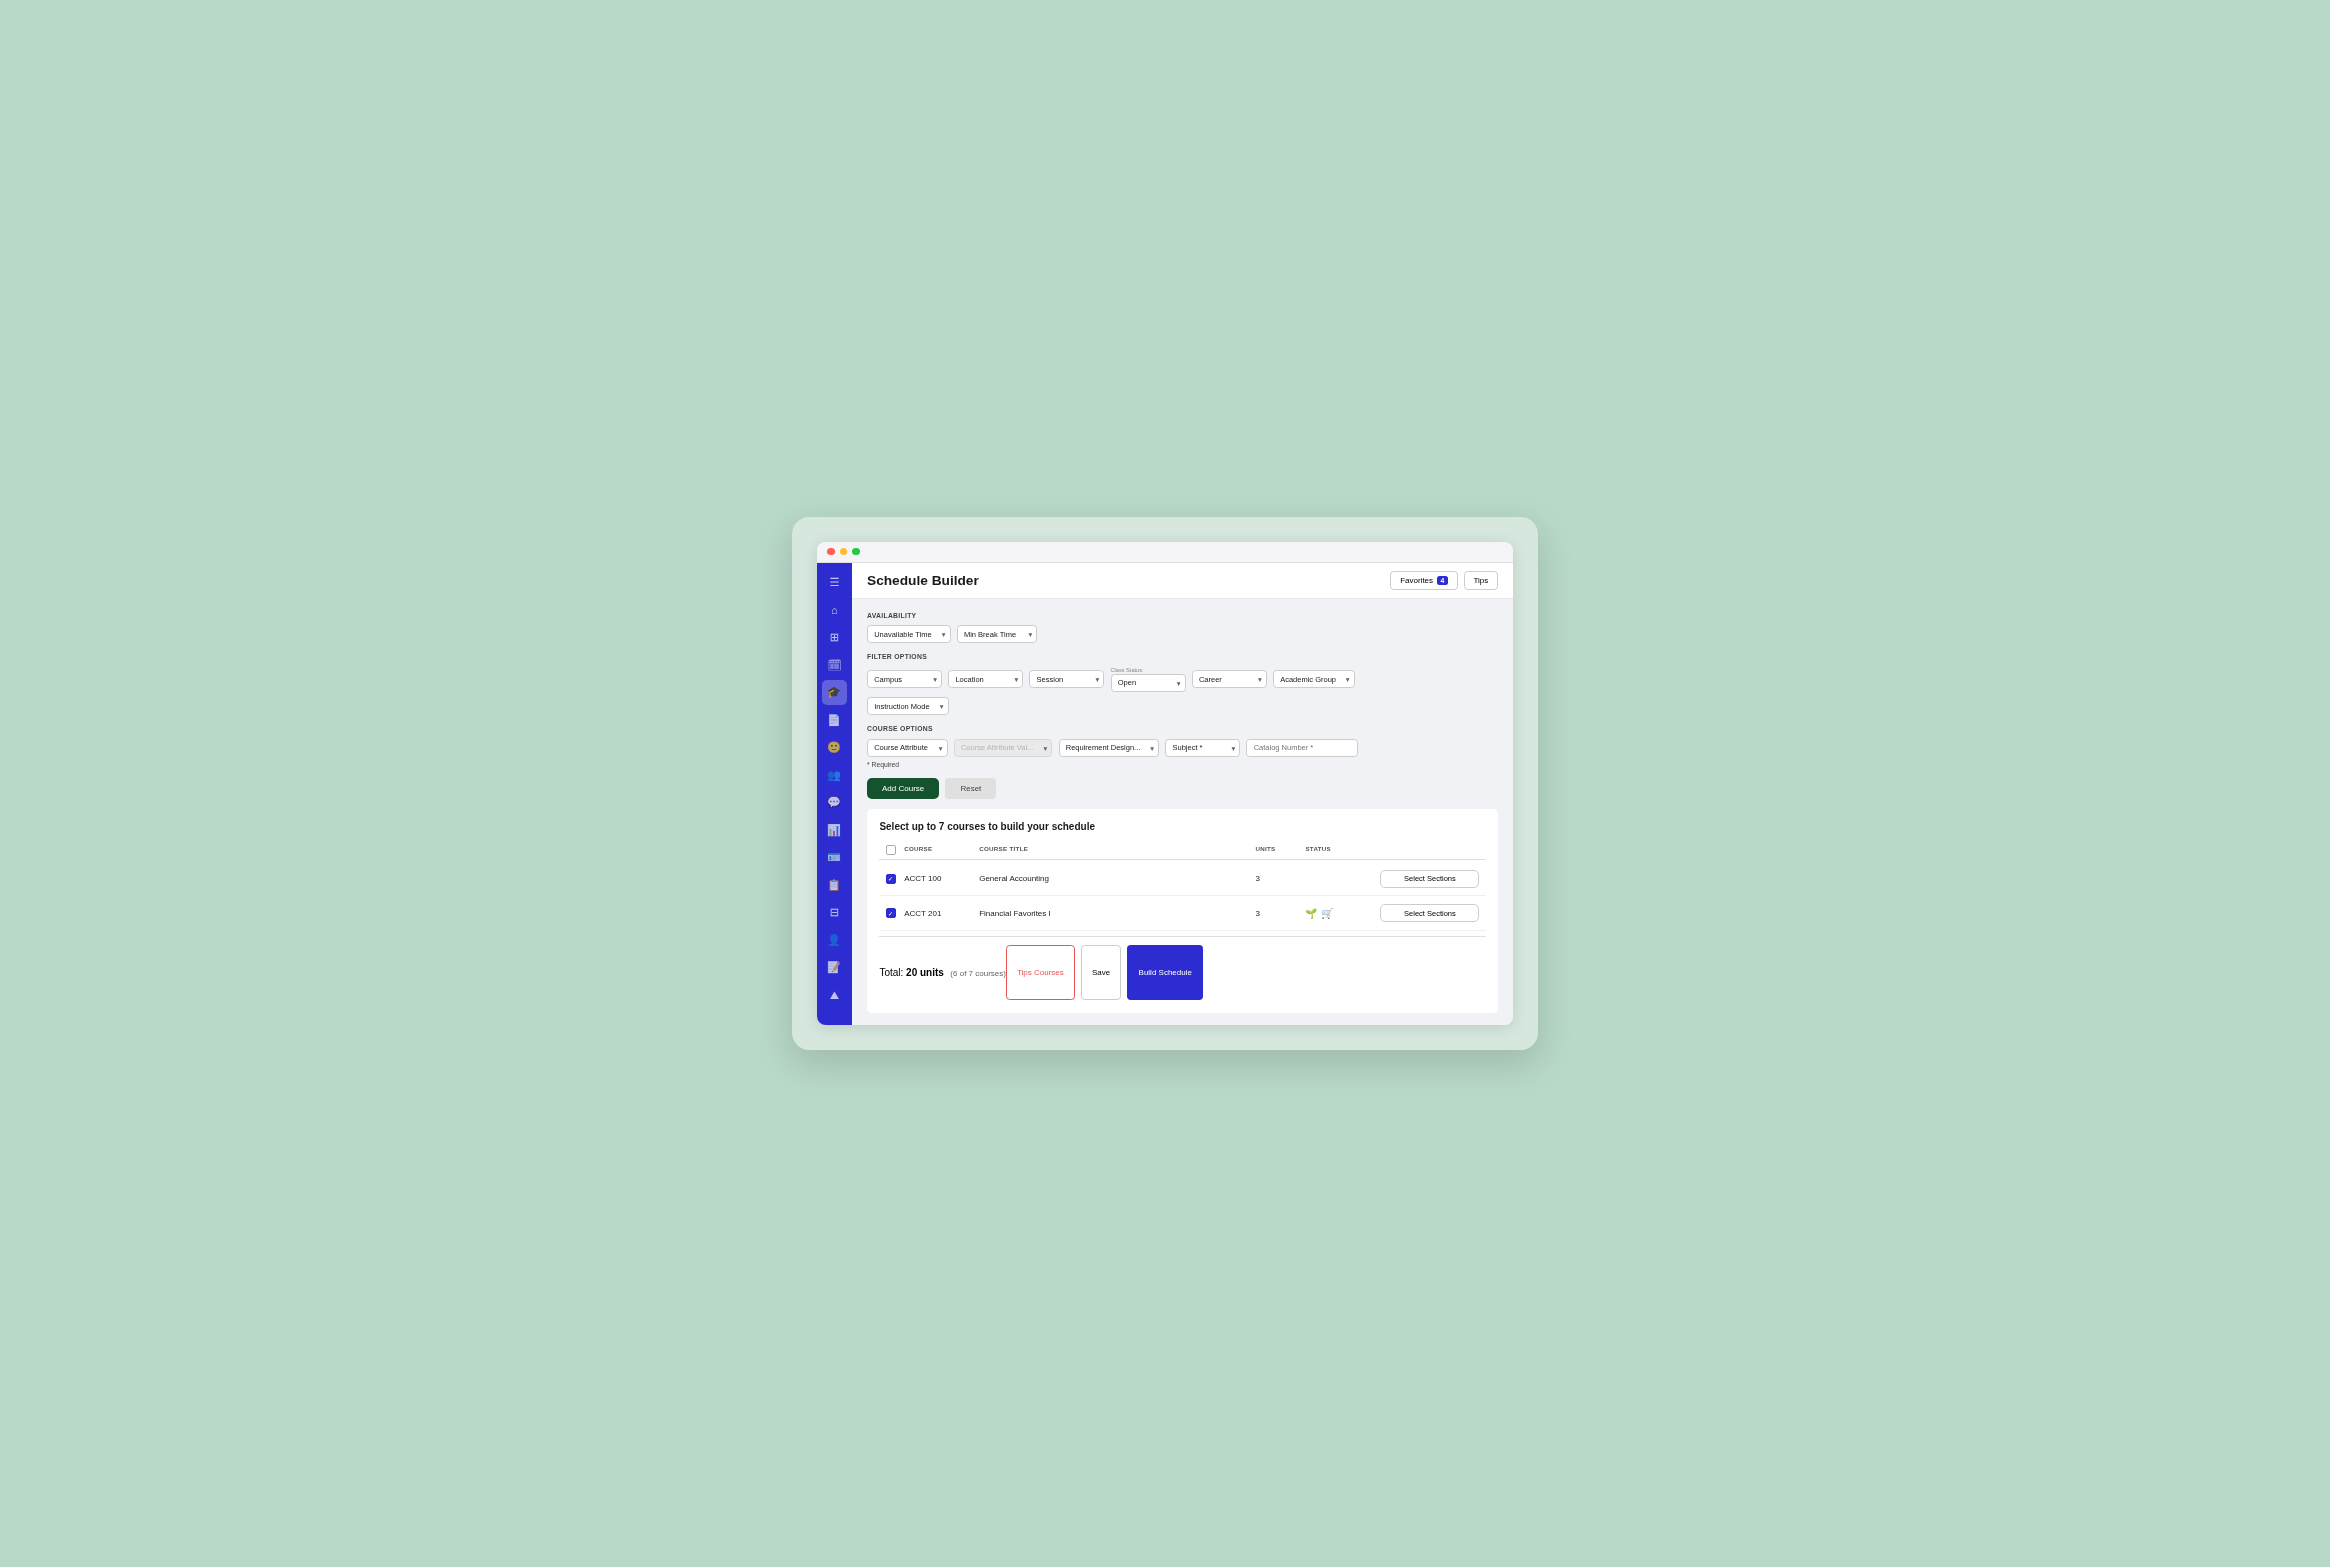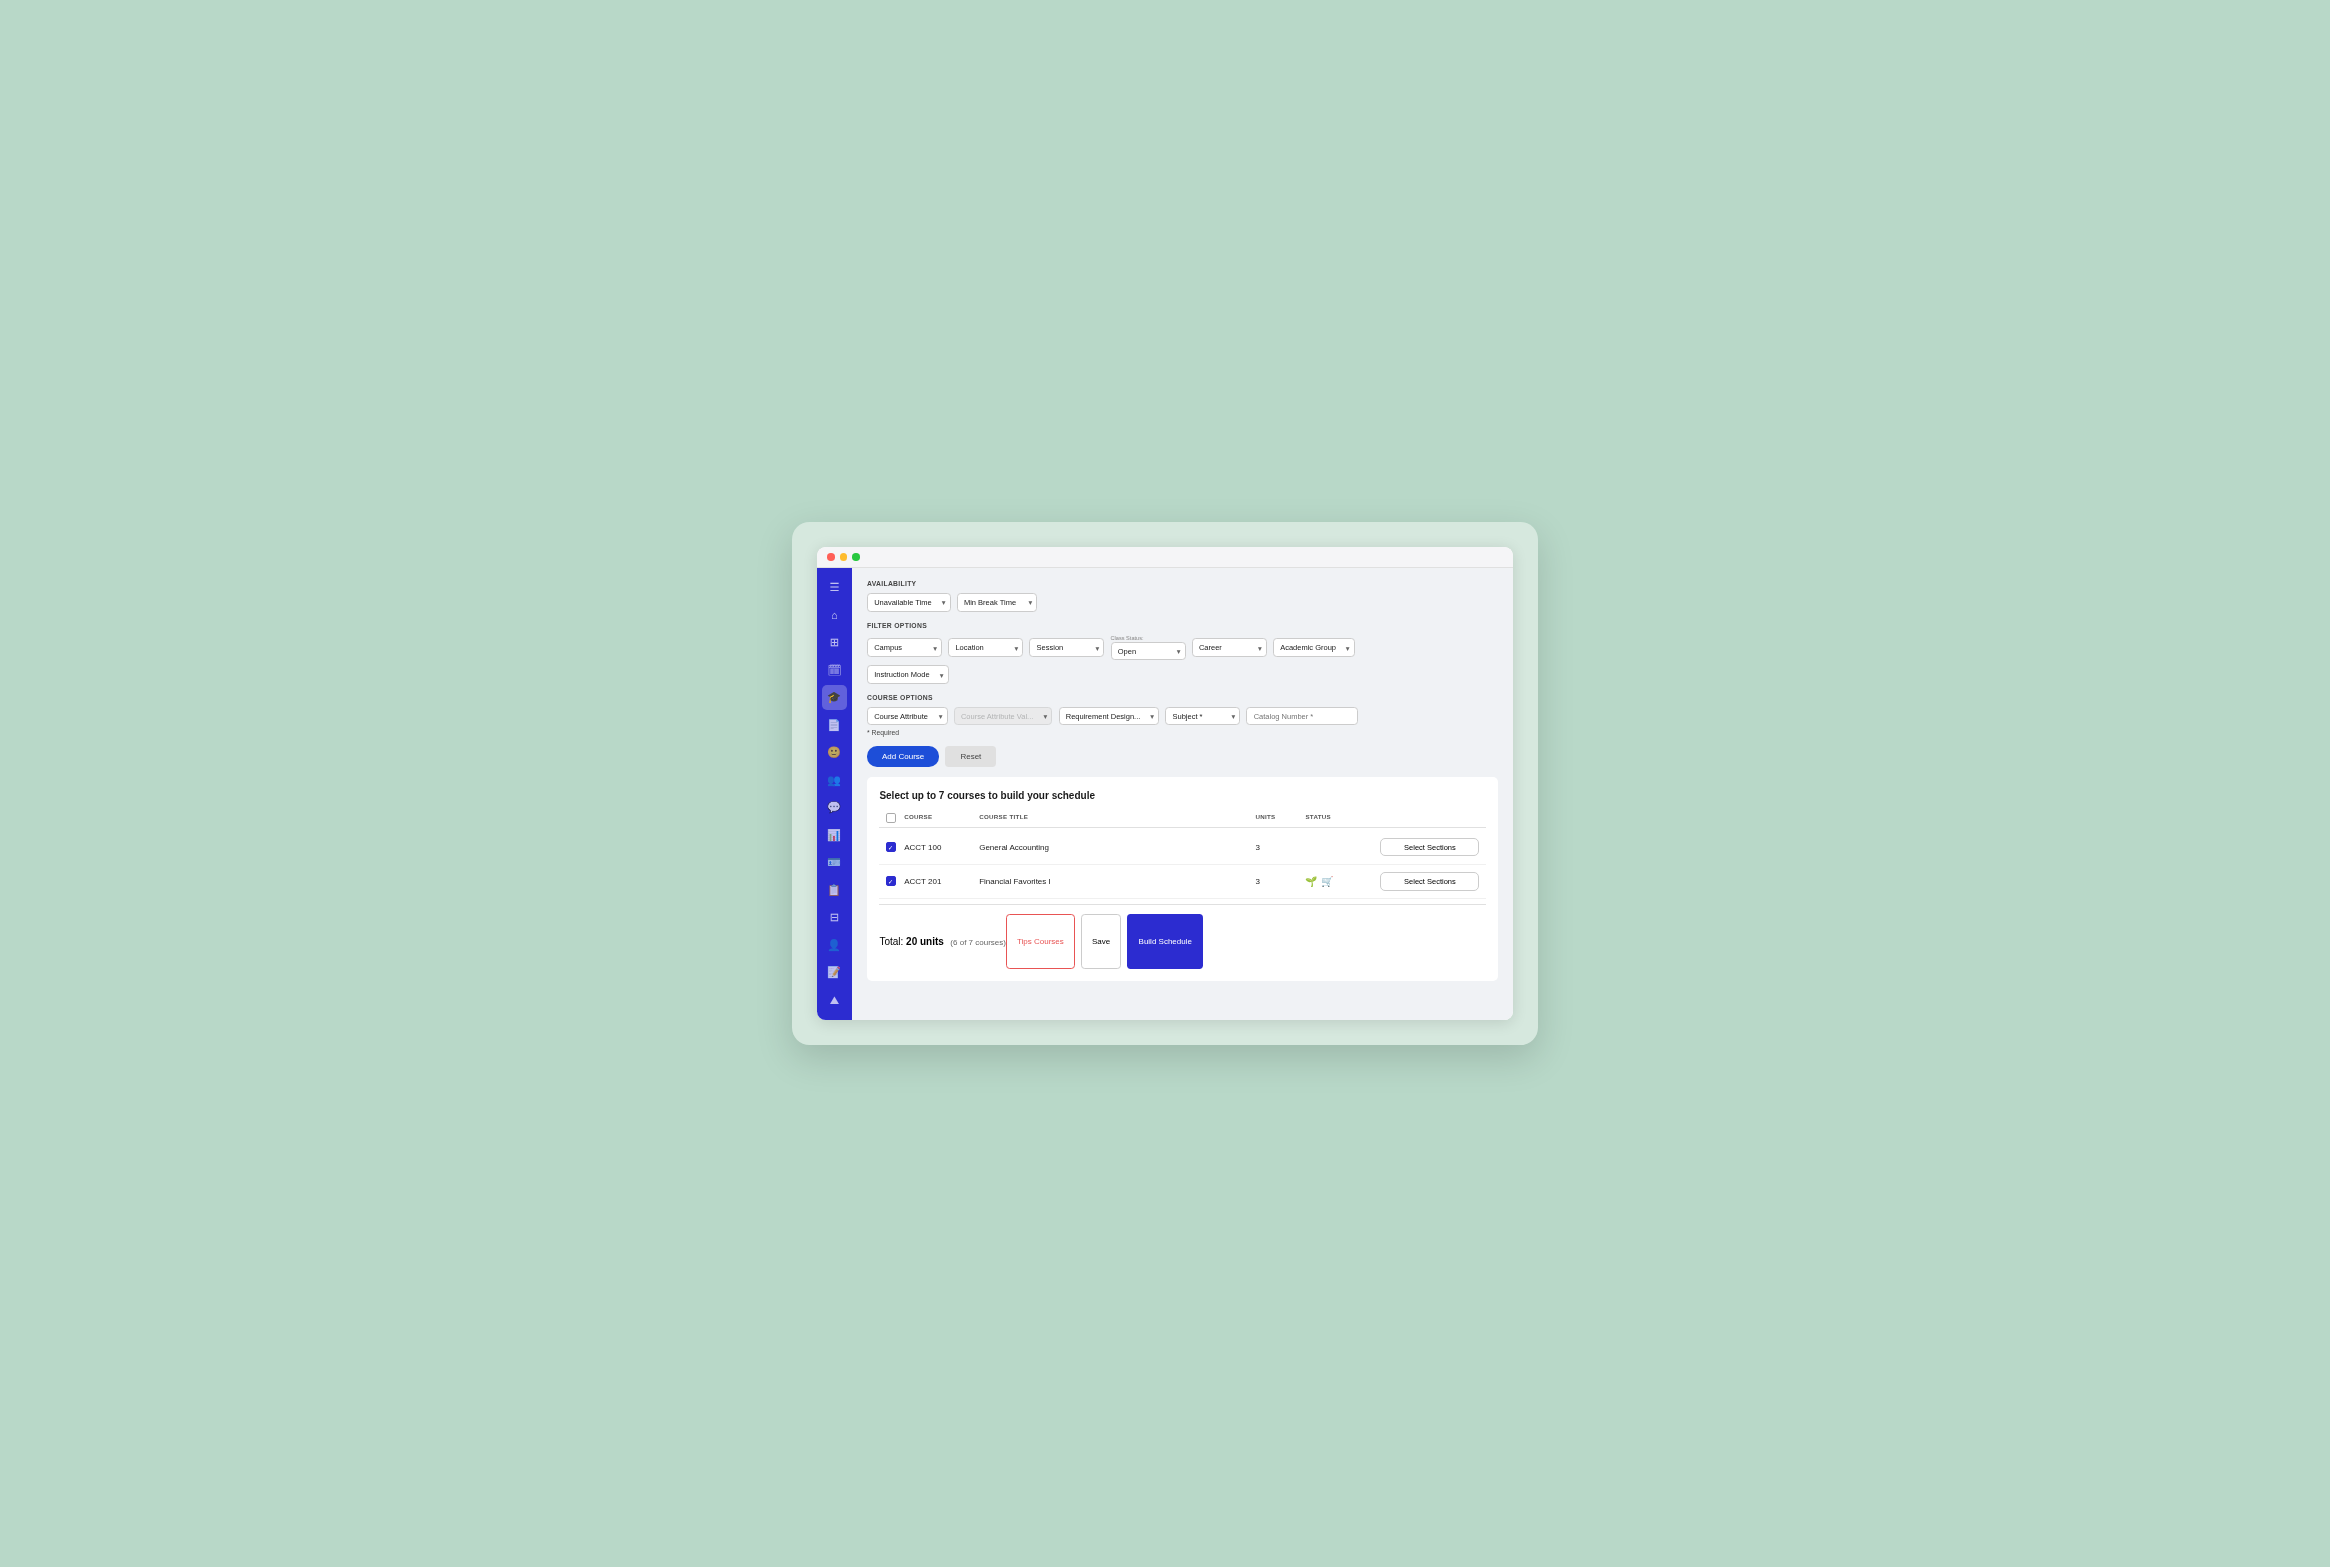--- a/index.html
+++ b/index.html
@@ -306,24 +306,24 @@
       color: #fff;
       border: none;
       border-radius: 3.7px;
       padding: 5px 11.2px;
       font-size: 8px;
       cursor: pointer;
     }
     
     .action-buttons { display: flex; gap: 6.2px; margin-top: 10px; }
     .btn-add-course {
-      background: #1d4ed8;
+      background: #14532d;
       color: #fff;
       border: none;
-      border-radius: 10px;
+      border-radius: 5px;
       padding: 6.2px 15px;
       font-size: 8px;
       cursor: pointer;
     }
     .btn-reset {
       background: #e0e0e0;
       color: #444;
       border: none;
       border-radius: 3.7px;
       padding: 6.2px 15px;
@@ -371,20 +371,30 @@
         <div class="sidebar-icon">🪪</div>
         <div class="sidebar-icon">📋</div>
         <div class="sidebar-icon">⊟</div>
         <div class="sidebar-icon">👤</div>
         <div class="sidebar-icon">📝</div>
         <div class="sidebar-icon">⛰</div>
       </div>
 
       <div class="main-content">
 
+        <div class="header">
+          <span class="header-title">Schedule Builder</span>
+          <div class="header-buttons">
+            <button class="btn-favorites">
+              <span>Favorites</span>
+              <span class="badge">4</span>
+            </button>
+            <button class="btn-tips">Tips</button>
+          </div>
+        </div>
 
         <div class="content">
 
 
           <div class="filter-section">
             <div class="section-label">AVAILABILITY</div>
             <div class="filters-row">
               <div class="select-wrapper">
                 <select class="select-sm">
                   <option>Unavailable Time</option>

